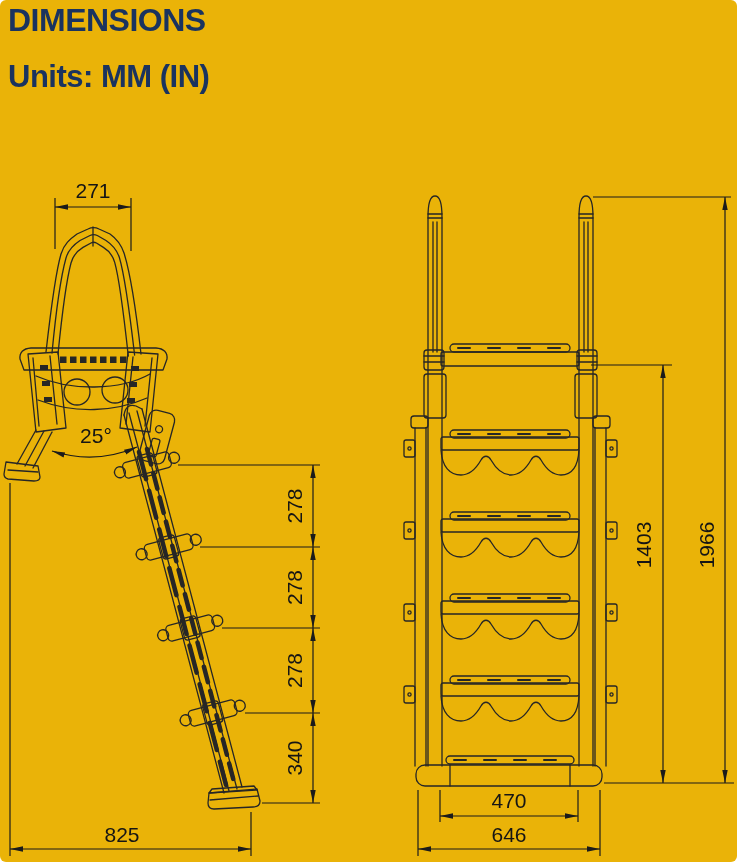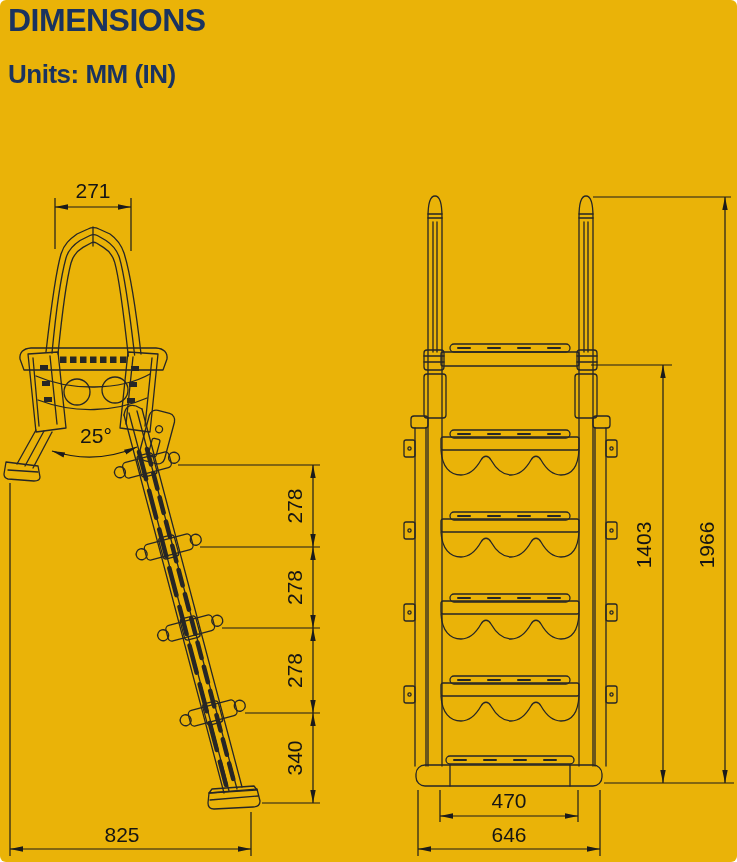--- a/index.html
+++ b/index.html
@@ -7,21 +7,21 @@
     position:relative;width:737px;height:862px;background:#eab308;overflow:hidden;
     font-family:"Liberation Sans",sans-serif;
     border-radius:6px;
   }
   .hdr-title{
     position:absolute;left:8px;top:2px;margin:0;
     font-size:32px;font-weight:700;letter-spacing:-0.5px;color:#1a335f;
   }
   .hdr-units{
     position:absolute;left:8px;top:59px;margin:0;
-    font-size:26px;font-weight:700;letter-spacing:-0.5px;color:#1a335f;
+    font-size:31px;font-weight:700;letter-spacing:-0.5px;color:#1a335f;
   }
   svg{position:absolute;left:0;top:0;}
   .art{stroke:#262626;stroke-width:1.3;fill:none;stroke-linecap:round;stroke-linejoin:round;}
   .art .fill{fill:#262626;stroke:none;}
   .thick{stroke-width:4.5;}
   .dim{stroke:#1b1b1b;stroke-width:1.2;fill:none;}
   .dimtxt{font-family:"Liberation Sans",sans-serif;font-size:21px;fill:#151515;}
 </style>
 </head>
 <body>

